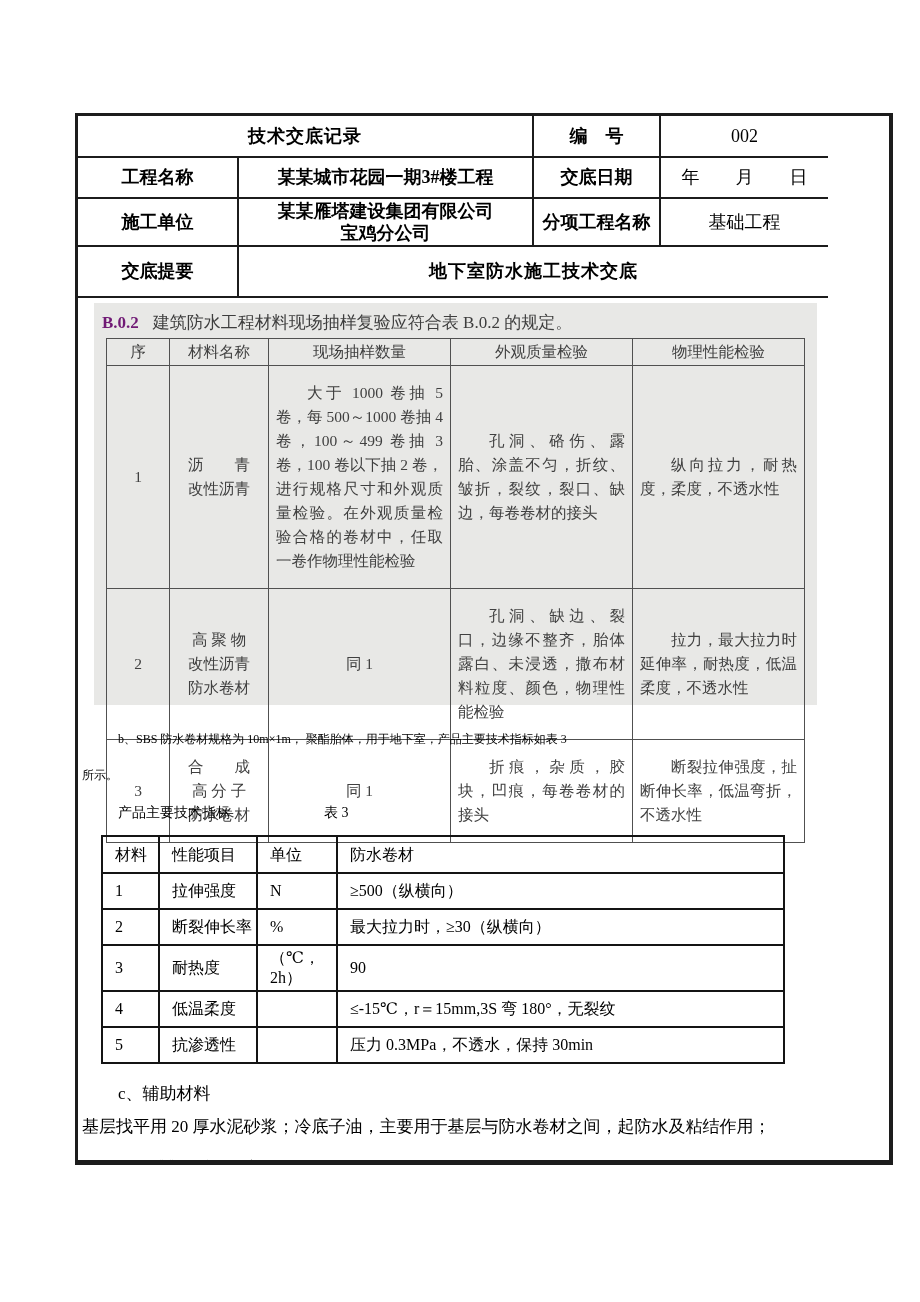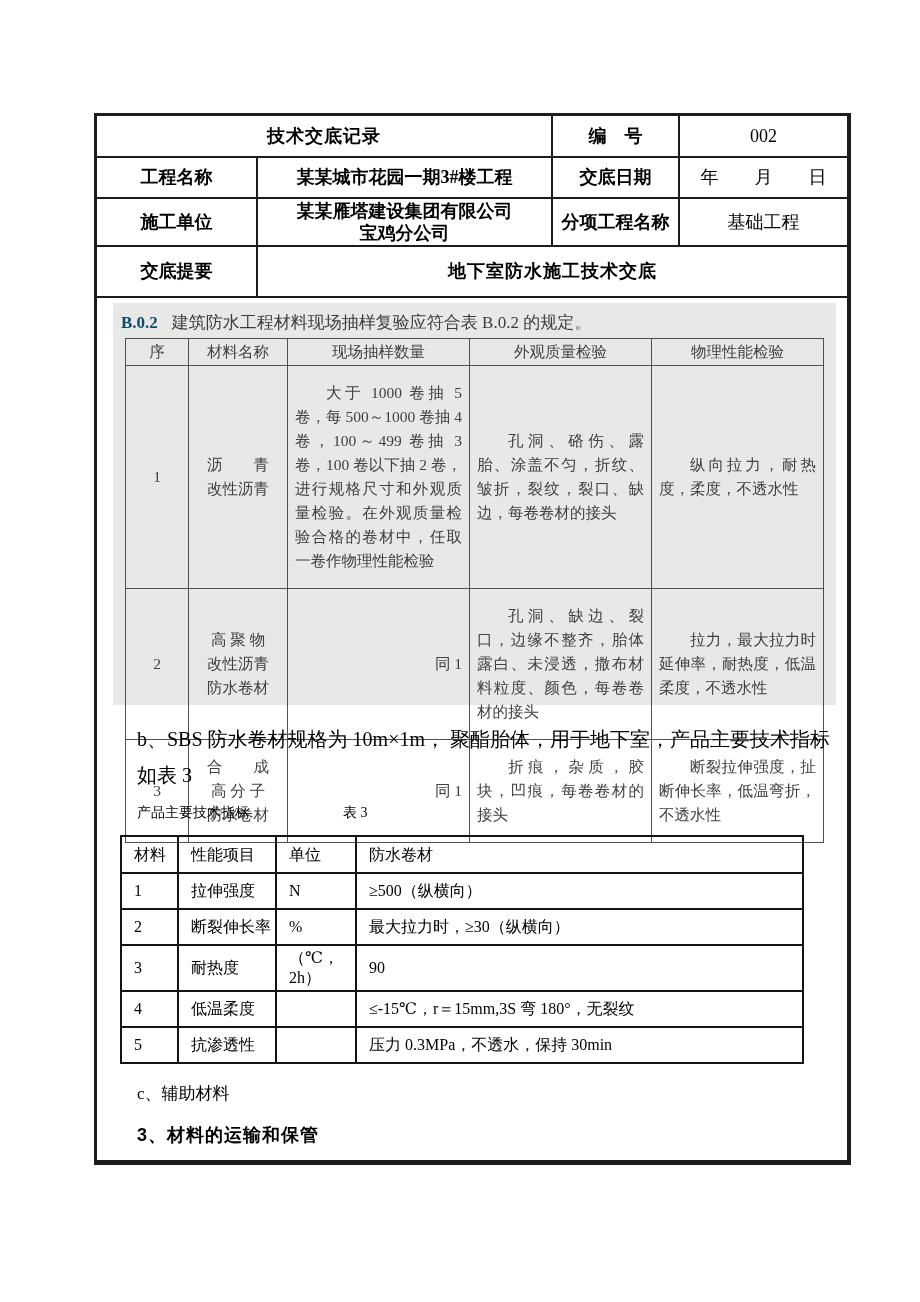--- a/index.html
+++ b/index.html
@@ -3,21 +3,21 @@
 <meta charset="utf-8">
 <style>
   * { margin:0; padding:0; box-sizing:border-box; }
   html,body { background:#ffffff; }
   body { width:920px; height:1302px; position:relative;
          font-family:"Liberation Serif","DejaVu Serif",serif; color:#000; }
 
   .page { position:absolute; left:0; top:0; width:920px; height:1302px; background:#fff; }
 
   
-  .doc-frame { position:absolute; left:94px; top:113px; width:757px; height:1052px;
+  .doc-frame { position:absolute; left:75px; top:113px; width:818px; height:1052px;
                border:3px solid #1c1c1c; border-right-width:4px; border-bottom-width:5px;
                background:#fff; overflow:hidden; }
 
   
   .hdr { display:grid; grid-template-columns:161px 295px 127px 167px;
          grid-template-rows:42px 41px 48px 51px; width:750px; }
   .hdr > div { border-right:2px solid #1c1c1c; border-bottom:2px solid #1c1c1c;
                display:flex; align-items:center; justify-content:center;
                text-align:center; font-size:18px; line-height:1.25; }
   .hdr > .last-col { border-right:none; }
@@ -29,40 +29,40 @@
                    font-size:21px; font-weight:bold; letter-spacing:1px; }
   .pre { white-space:pre-line; }
 
   
   .content { position:relative; width:750px; padding:0 0 0 4px; }
 
   
   .scan { margin:5px 12px 0 12px; width:723px; height:402px;
           background:#e8e8e6; color:#3d3d3d; padding:8px 10px 0 6px; }
   .scan-intro { font-size:17px; line-height:23px; padding-left:2px; }
-  .scan-intro .code { font-weight:bold; color:#0c4a6e; margin-right:14px; }
+  .scan-intro .code { font-weight:bold; color:#701a75; margin-right:14px; }
   .scan-caption { font-size:17px; line-height:23px; margin-top:2px; padding-left:24px;
                   color:#2c2c2c; }
   .scan-caption .lbl { font-weight:bold; }
   .scan-caption .ttl { font-family:"Liberation Sans","DejaVu Sans",sans-serif;
                        font-weight:bold; margin-left:84px; letter-spacing:1px; }
   table.scan-tbl { border-collapse:collapse; table-layout:fixed; margin-top:4px;
                    margin-left:6px; width:698px; font-size:15.5px; color:#404040; }
   table.scan-tbl th, table.scan-tbl td { border:1px solid #505050; vertical-align:middle;
                    padding:15px 7px; line-height:24px; }
   table.scan-tbl th { font-weight:normal; height:26px; text-align:center; padding:1px 2px; }
   td.c-no { text-align:center; }
   td.c-name { text-align:center; white-space:pre-line; line-height:27px; }
   td.qty-long { text-align:justify; text-indent:2em; padding:2px 5px; }
-  td.qty-same { text-align:right; }
+  td.qty-same { text-align:center; }
   td.c-app, td.c-phy { text-align:justify; text-indent:2em; padding:2px 5px; }
   tr.r1 { height:167px; } tr.r2 { height:87px; } tr.r3 { height:66px; }
 
   
-  .para-b { margin-top:16px; font-size:20px; line-height:36px; }
+  .para-b { margin-top:16px; font-size:12px; line-height:36px; }
   .para-b .l1 { padding-left:36px; }
   .tbl3-caption { margin-top:4px; font-size:14px; line-height:32px; padding-left:36px; }
   .tbl3-caption .gap { display:inline-block; width:94px; }
 
   table.tbl3 { border-collapse:collapse; table-layout:fixed; margin-top:6px;
                margin-left:19px; width:682px; font-size:16px; }
   table.tbl3 td { border:2px solid #141414; vertical-align:middle;
                   padding:2px 4px 2px 12px; line-height:20px; }
   table.tbl3 tr { height:36px; }
   table.tbl3 tr.hrow { height:37px; }
@@ -128,38 +128,39 @@
             <td class="qty-long">大于 1000 卷抽 5 卷，每 500～1000 卷抽 4 卷，100～499 卷抽 3 卷，100 卷以下抽 2 卷，进行规格尺寸和外观质量检验。在外观质量检验合格的卷材中，任取一卷作物理性能检验</td>
             <td class="c-app">孔洞、硌伤、露胎、涂盖不匀，折纹、皱折，裂纹，裂口、缺边，每卷卷材的接头</td>
             <td class="c-phy">纵向拉力，耐热度，柔度，不透水性</td>
           </tr>
           <tr class="r2">
             <td class="c-no">2</td>
             <td class="c-name">高 聚 物
 改性沥青
 防水卷材</td>
             <td class="qty-same">同 1</td>
-            <td class="c-app">孔洞、缺边、裂口，边缘不整齐，胎体露白、未浸透，撒布材料粒度、颜色，每卷卷材的接头</td>
+            <td class="c-app">孔洞、缺边、裂口，边缘不整齐，胎体露白、未浸透，撒布材料粒度、颜色，物理性能检验</td>
             <td class="c-phy">拉力，最大拉力时延伸率，耐热度，低温柔度，不透水性</td>
           </tr>
           <tr class="r3">
             <td class="c-no">3</td>
             <td class="c-name">合　　成
 高 分 子
 防水卷材</td>
             <td class="qty-same">同 1</td>
             <td class="c-app">折痕，杂质，胶块，凹痕，每卷卷材的接头</td>
             <td class="c-phy">断裂拉伸强度，扯断伸长率，低温弯折，不透水性</td>
           </tr>
         </tbody>
           </table>
       </div>
 
       <div class="para-b">
         <div class="l1">b、SBS 防水卷材规格为 10m×1m， 聚酯胎体，用于地下室，产品主要技术指标如表 3</div>
+        <div class="l2">所示。</div>
       </div>
 
       <div class="tbl3-caption">
         <span>产品主要技术指标</span><span class="gap"></span><span>表 3</span>
       </div>
 
       <table class="tbl3">
         <colgroup>
             <col style="width:57px">
             <col style="width:98px">
@@ -200,18 +201,19 @@
         <tr>
           <td>5</td>
           <td>抗渗透性</td>
           <td></td>
           <td>压力 0.3MPa，不透水，保持 30min</td>
         </tr>
       </tbody>
         </table>
 
       <div class="c-heading">c、辅助材料</div>
+      <div class="c-text">基层找平用 20 厚水泥砂浆；冷底子油，主要用于基层与防水卷材之间，起防水及粘结作用；</div>
 
       <div class="sec3">3、材料的运输和保管</div>
 
     </div>
   </div>
 </div>
 
 </body></html>

